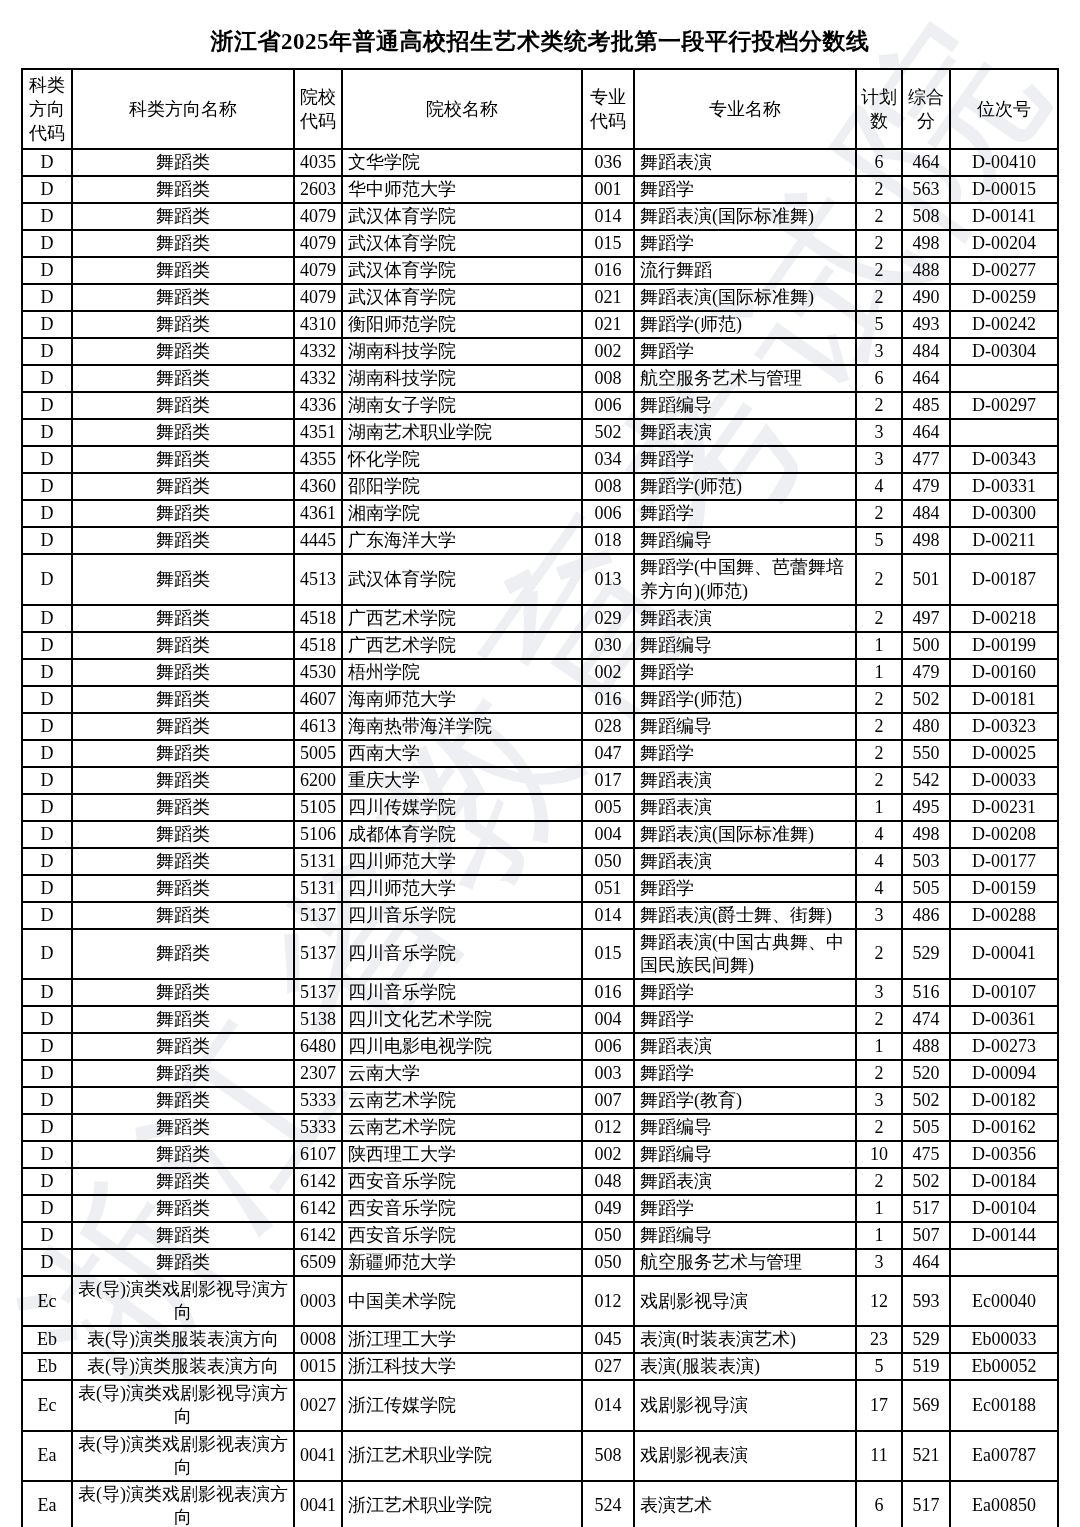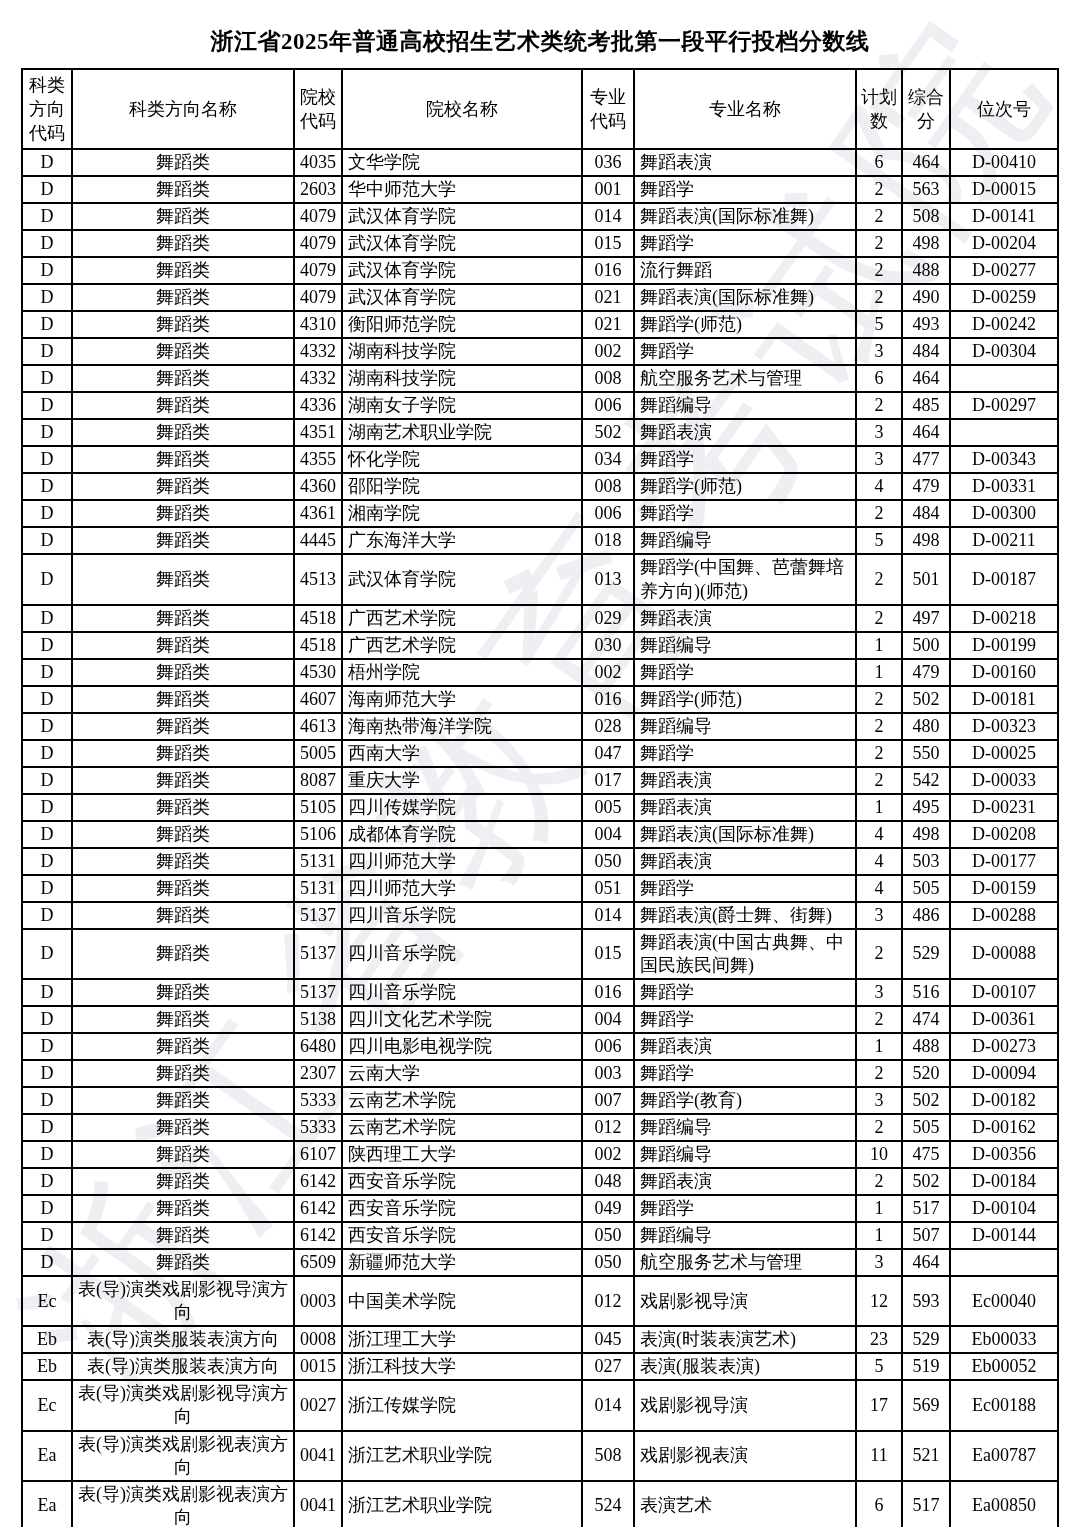--- a/index.html
+++ b/index.html
@@ -341,21 +341,21 @@
           <td class="left">西南大学</td>
           <td>047</td>
           <td class="left">舞蹈学</td>
           <td>2</td>
           <td>550</td>
           <td>D-00025</td>
         </tr>
         <tr>
           <td>D</td>
           <td>舞蹈类</td>
-          <td>8087</td>
+          <td>6200</td>
           <td class="left">重庆大学</td>
           <td>017</td>
           <td class="left">舞蹈表演</td>
           <td>2</td>
           <td>542</td>
           <td>D-00033</td>
         </tr>
         <tr>
           <td>D</td>
           <td>舞蹈类</td>
@@ -413,21 +413,21 @@
         </tr>
         <tr>
           <td>D</td>
           <td>舞蹈类</td>
           <td>5137</td>
           <td class="left">四川音乐学院</td>
           <td>015</td>
           <td class="left">舞蹈表演(中国古典舞、中国民族民间舞)</td>
           <td>2</td>
           <td>529</td>
-          <td>D-00088</td>
+          <td>D-00041</td>
         </tr>
         <tr>
           <td>D</td>
           <td>舞蹈类</td>
           <td>5137</td>
           <td class="left">四川音乐学院</td>
           <td>016</td>
           <td class="left">舞蹈学</td>
           <td>3</td>
           <td>516</td>

